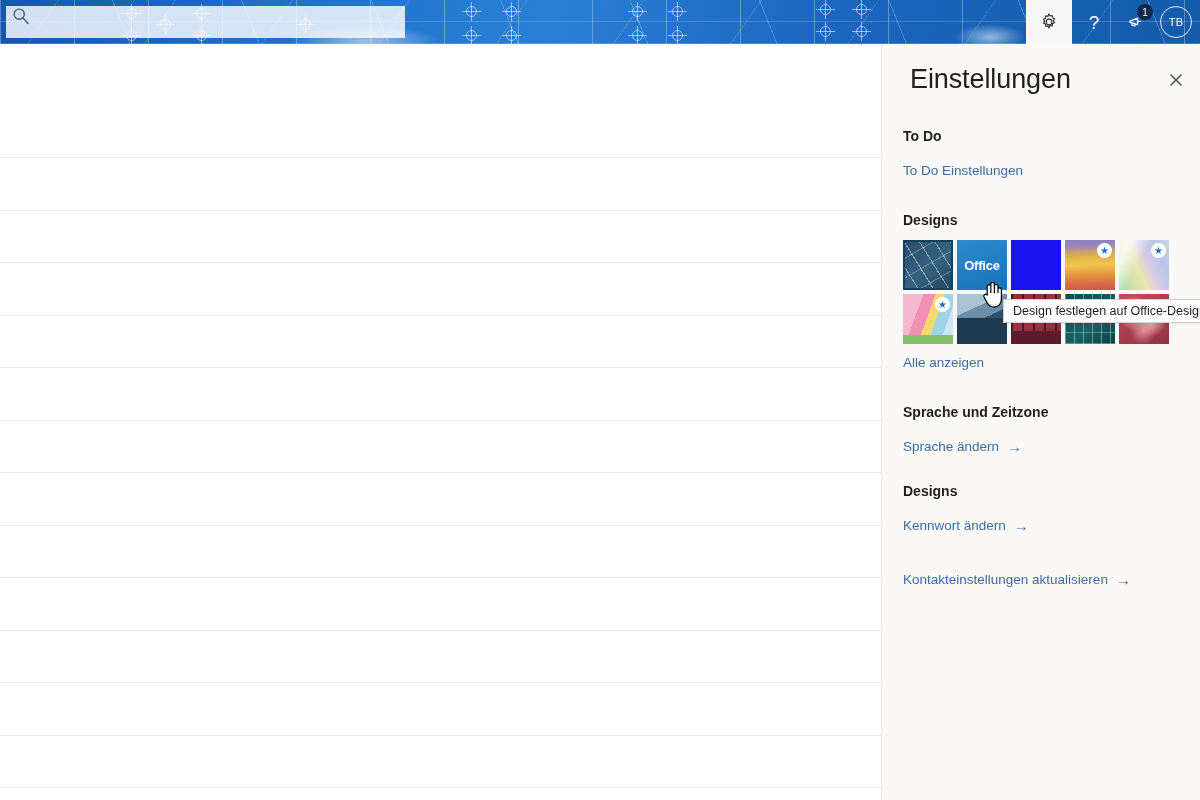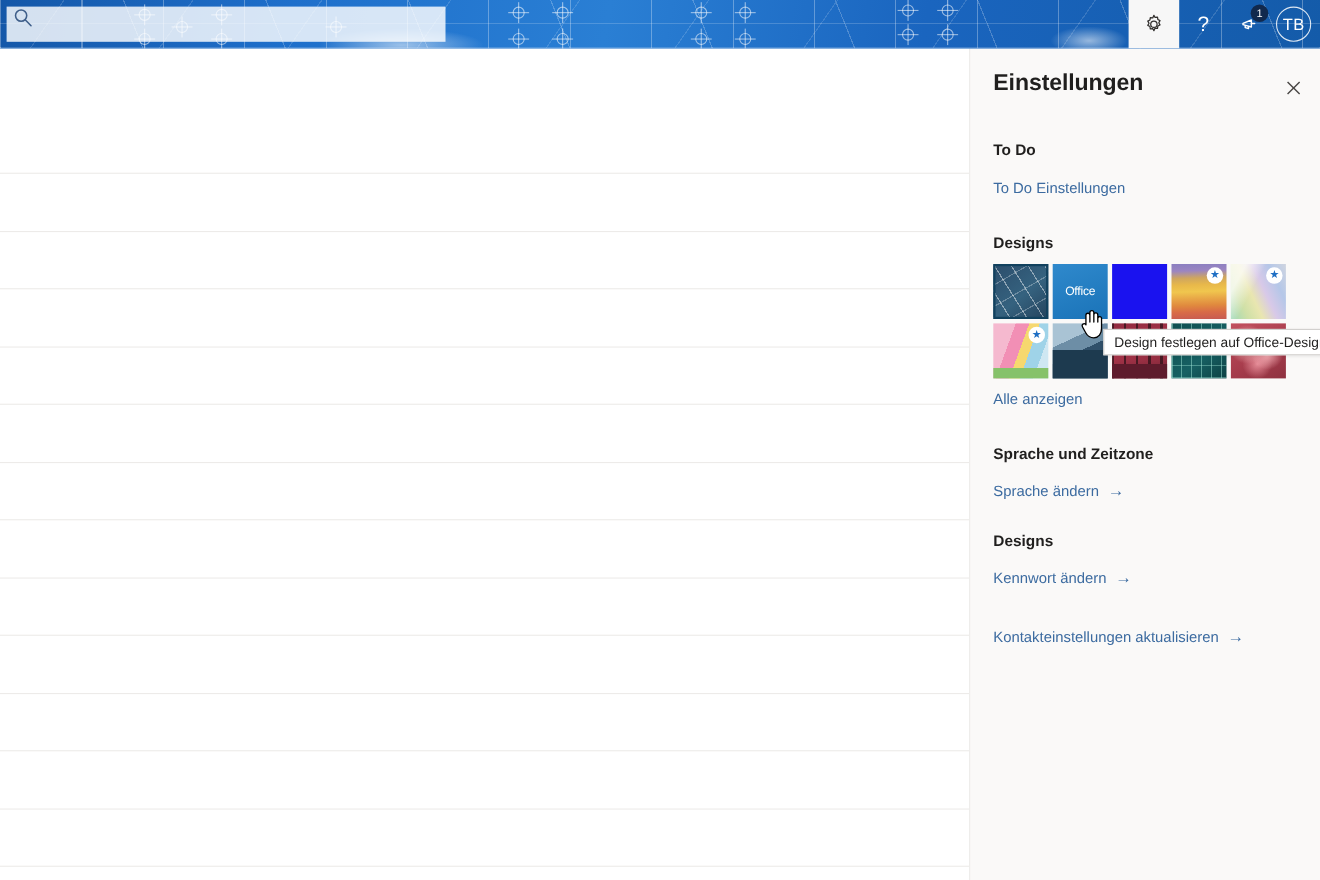--- a/index.html
+++ b/index.html
@@ -89,21 +89,21 @@
     background: #11294d;
     color: #fff;
     font-size: 10px;
     display: flex; align-items: center; justify-content: center;
     padding: 0 4px;
   }
   #avatar {
     width: 32px; height: 32px; border-radius: 50%;
     border: 1.5px solid rgba(255,255,255,.85);
     display: flex; align-items: center; justify-content: center;
-    color: #ffffff; font-size: 15px; letter-spacing: .3px;
+    color: #ffffff; font-size: 11px; letter-spacing: .3px;
     margin-right: 8px;
   }
 
   
   #main {
     position: absolute;
     top: 44px; left: 0;
     width: 881px; height: 756px;
     background: #ffffff;
     overflow: hidden;
@@ -119,24 +119,24 @@
   #panel {
     position: absolute;
     top: 44px; left: 881px;
     width: 319px; height: 756px;
     background: #faf9f8;
     border-left: 1px solid #edebe9;
     overflow: hidden;
   }
   #panel-title {
     position: absolute;
-    left: 21px; top: 20px;
-    font-size: 21px;
+    left: 28px; top: 20px;
+    font-size: 27px;
     color: #201f1e;
-    font-weight: 700;
+    font-weight: 400;
     letter-spacing: -.1px;
   }
   #panel-close {
     position: absolute;
     right: 8px; top: 20px;
     width: 32px; height: 32px;
     display: flex; align-items: center; justify-content: center;
     color: #484644; font-size: 15px;
     cursor: pointer;
   }
@@ -199,21 +199,21 @@
     background:
       repeating-linear-gradient(58deg, rgba(255,255,255,.45) 0 1px, rgba(255,255,255,0) 1px 13px),
       repeating-linear-gradient(-30deg, rgba(255,255,255,.28) 0 1px, rgba(255,255,255,0) 1px 17px),
       linear-gradient(140deg, #2c4d6b, #35627f 55%, #24425c);
   }
   .t-office {
     background: linear-gradient(160deg, #2f89cc, #1a73b8);
     display: flex; align-items: center; justify-content: center;
   }
   .t-office span {
-    color: #ffffff; font-size: 11px; font-weight: 400;
+    color: #ffffff; font-size: 13px; font-weight: 700;
     letter-spacing: -.2px;
   }
   .t-blue { background: #1a12ef; }
   .t-rainbow {
     background: linear-gradient(178deg,
       #8a7fc0 0%, #9b85c2 13%, #cfa65f 26%, #e8b84a 38%,
       #f0c64e 50%, #e8a747 62%, #e08a3e 74%, #d86b47 86%, #c75a52 100%);
   }
   .t-pastel {
     background:

